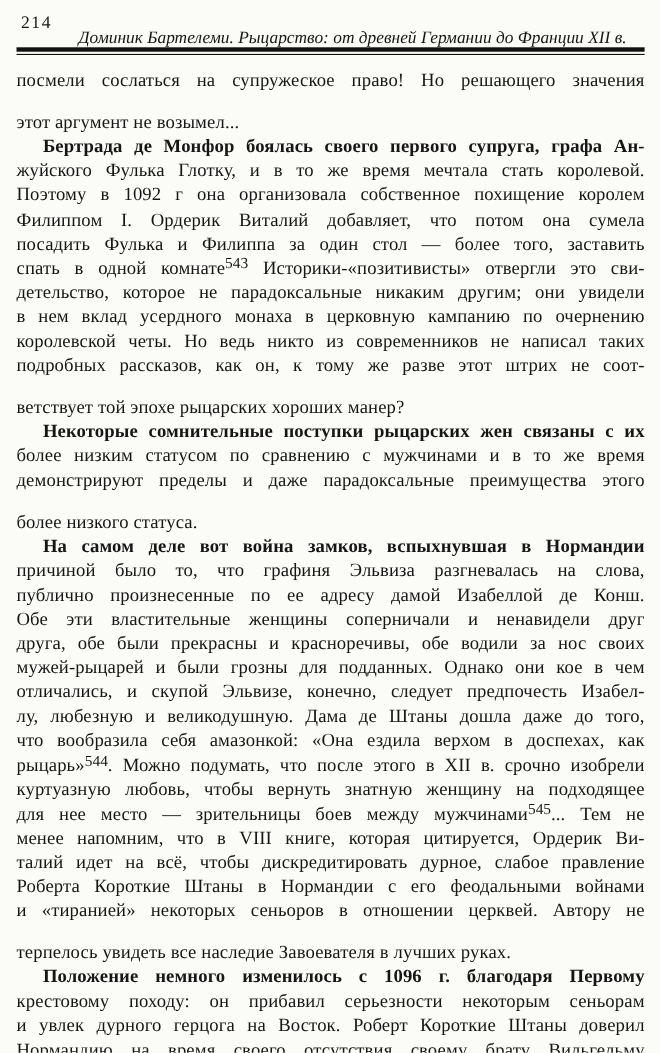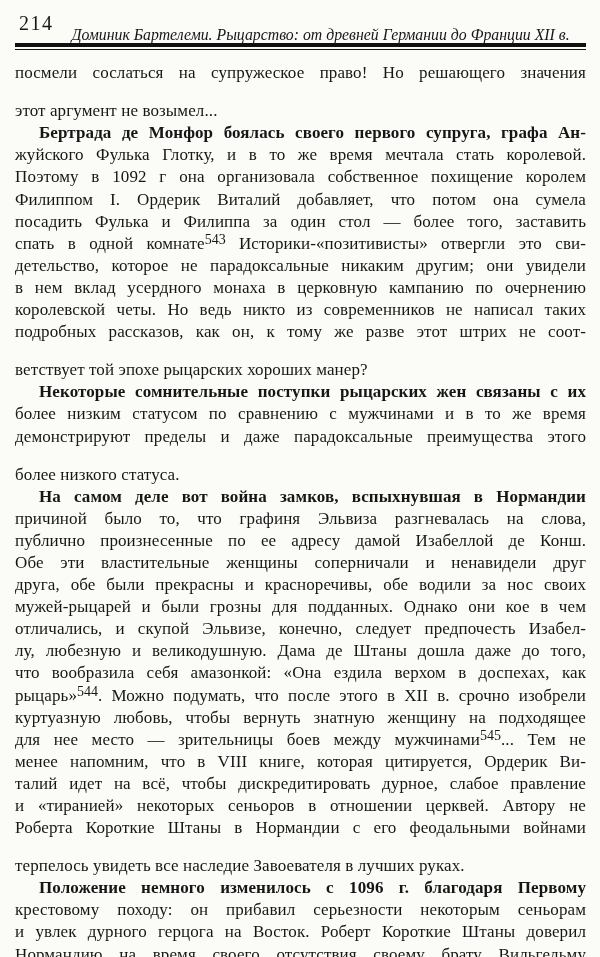--- a/index.html
+++ b/index.html
@@ -16,21 +16,21 @@
     padding: 12px 14px 0 15px;
   }
   .header {
     position: relative;
     height: 26px;
   }
   .pagenum {
     position: absolute;
     left: 4px;
     top: 0;
-    font-size: 20px;
+    font-size: 16px;
     letter-spacing: 1.5px;
   }
   .running-title {
     position: absolute;
     left: 40px;
     right: 0;
     top: 14px;
     text-align: center;
     font-style: italic;
     font-size: 15.8px;
@@ -102,22 +102,22 @@
         <div class="line">друга, обе были прекрасны и красноречивы, обе водили за нос своих</div>
         <div class="line">мужей-рыцарей и были грозны для подданных. Однако они кое в чем</div>
         <div class="line">отличались, и скупой Эльвизе, конечно, следует предпочесть Изабел-</div>
         <div class="line">лу, любезную и великодушную. Дама де Штаны дошла даже до того,</div>
         <div class="line">что вообразила себя амазонкой: «Она ездила верхом в доспехах, как</div>
         <div class="line">рыцарь»<sup>544</sup>. Можно подумать, что после этого в XII в. срочно изобрели</div>
         <div class="line">куртуазную любовь, чтобы вернуть знатную женщину на подходящее</div>
         <div class="line">для нее место — зрительницы боев между мужчинами<sup>545</sup>... Тем не</div>
         <div class="line">менее напомним, что в VIII книге, которая цитируется, Ордерик Ви-</div>
         <div class="line">талий идет на всё, чтобы дискредитировать дурное, слабое правление</div>
+        <div class="line">Роберта Короткие Штаны в Нормандии с его феодальными войнами</div>
         <div class="line">и «тиранией» некоторых сеньоров в отношении церквей. Автору не</div>
-        <div class="line">Роберта Короткие Штаны в Нормандии с его феодальными войнами</div>
         <div class="line no-just">терпелось увидеть все наследие Завоевателя в лучших руках.</div>
       </div>
       <div class="paragraph">
         <div class="line indent">Положение немного изменилось с 1096 г. благодаря Первому</div>
         <div class="line">крестовому походу: он прибавил серьезности некоторым сеньорам</div>
         <div class="line">и увлек дурного герцога на Восток. Роберт Короткие Штаны доверил</div>
         <div class="line">Нормандию на время своего отсутствия своему брату Вильгельму</div>
         <div class="line">Рыжему, в котором отчасти воскресла отцовская твердость, несмотря</div>
       </div>
     </div>

